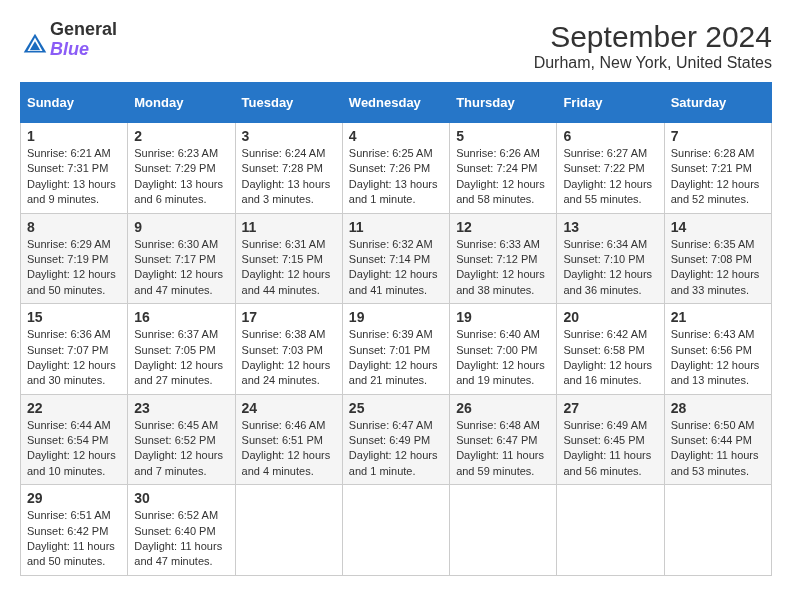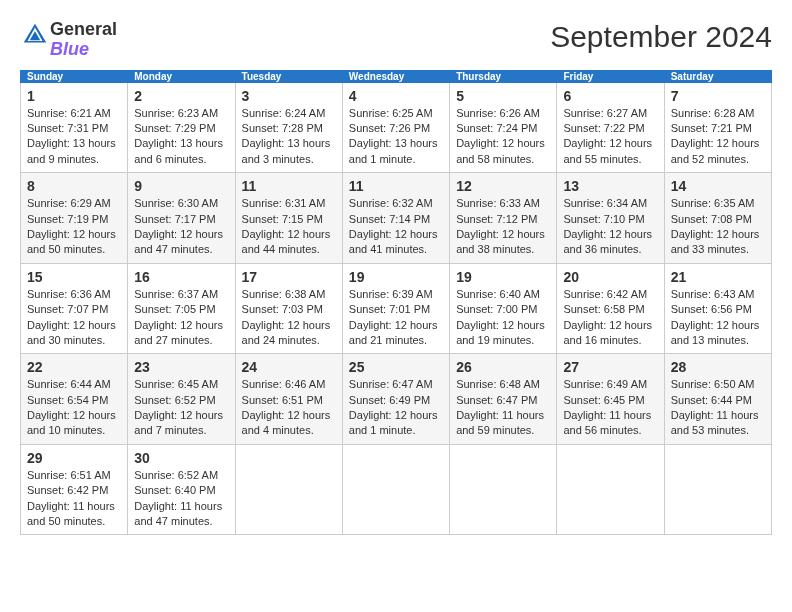--- a/index.html
+++ b/index.html
@@ -34,22 +34,22 @@
     }
     .calendar-table {
       width: 100%;
       border-collapse: collapse;
       font-size: 11px;
     }
     .calendar-table th {
       background-color: #2676c8;
       color: #fff;
       text-align: left;
-      padding: 0 6px;
-      font-size: 10px;
+      padding: 12px 6px;
+      font-size: 13px;
       font-weight: bold;
       border: 1px solid #2676c8;
     }
     .calendar-table td {
       vertical-align: top;
       padding: 5px 6px;
       border: 1px solid #ccc;
       width: calc(100% / 7);
       min-height: 80px;
       background: #fff;
@@ -72,21 +72,21 @@
     .empty-cell {
       background: #fff !important;
       border: 1px solid #ccc;
     }
     .logo-wrapper {
       display: flex;
       flex-direction: column;
     }
     .logo-row {
       display: flex;
-      align-items: flex-start;
+      align-items: flex-end;
     }
   </style>
 </head>
 <body>
 
 <div class="header-area">
   <div class="logo-wrapper">
     <div class="logo-row">
       <svg class="logo-icon" viewBox="0 0 40 40" xmlns="http://www.w3.org/2000/svg">
         <polygon points="20,5 35,30 5,30" fill="#1a6bbf"></polygon>
@@ -94,20 +94,21 @@
         <polygon points="20,15 27,27 13,27" fill="#1a6bbf"></polygon>
       </svg>
       <div>
         <div style="font-size:18px;font-weight:bold;color:#333;line-height:1.1;">General</div>
         <div style="font-size:18px;font-weight:bold;color:#8b5cf6;line-height:1.1;font-style:italic;">Blue</div>
       </div>
     </div>
   </div>
   <div class="title-area">
     <div class="month-title">September 2024</div>
+    <div class="location">Durham, New York, United States</div>
   </div>
 </div>
 
 <table class="calendar-table">
   <thead>
     <tr id="weekday-header">
         <th>Sunday</th>
         <th>Monday</th>
         <th>Tuesday</th>
         <th>Wednesday</th>

